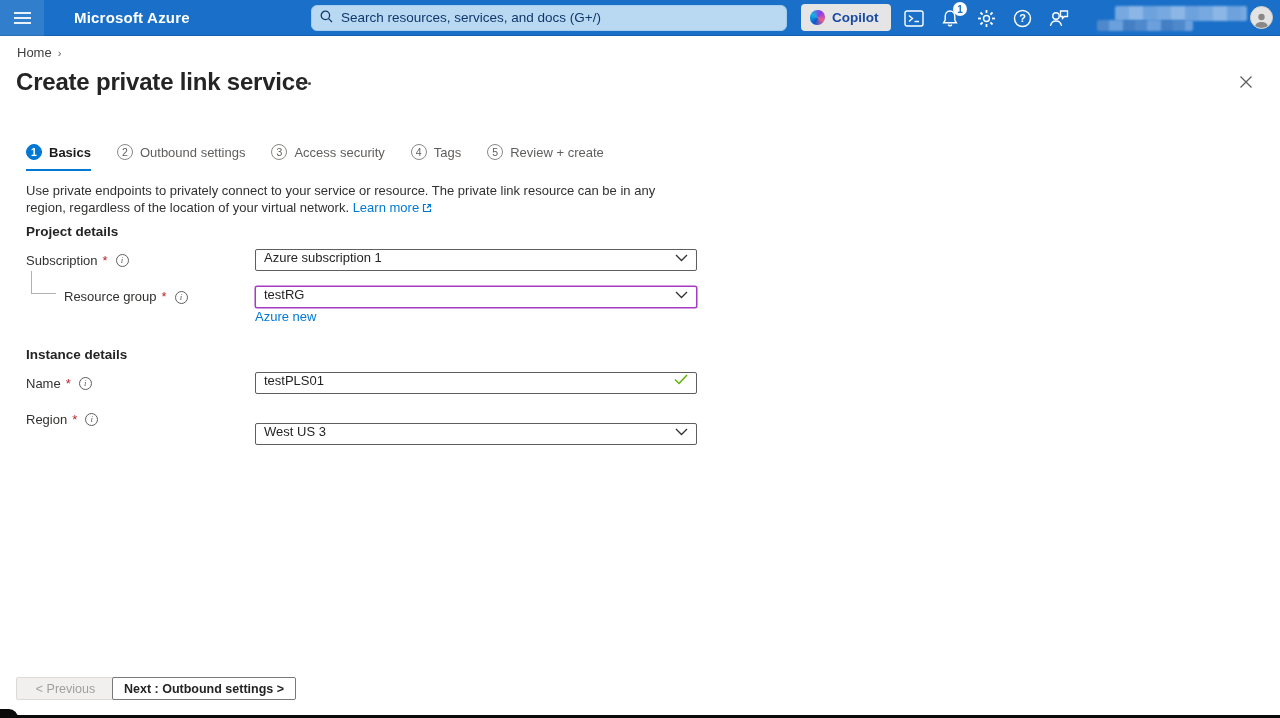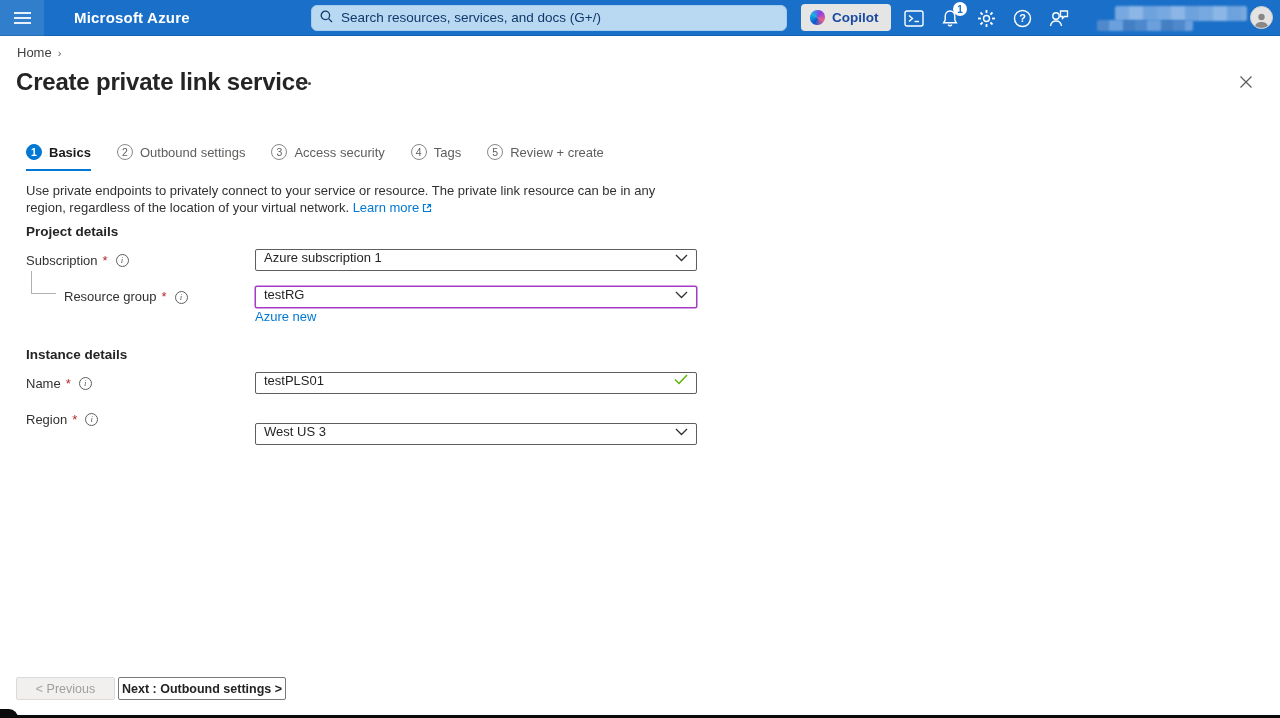--- a/index.html
+++ b/index.html
@@ -131,21 +131,21 @@
   
   .footer-btn {
     position: absolute; top: 677px; height: 23px; font-family: "Liberation Sans", sans-serif;
     font-size: 12.5px; display: flex; align-items: center; justify-content: center;
     border-radius: 2px; cursor: pointer;
   }
   .btn-previous {
     left: 16px; width: 99px; background: #f1f0ef; border: 1px solid #dcdad8; color: #a19f9d;
   }
   .btn-next {
-    left: 118px; width: 168px; background: #ffffff; border: 1px solid #7a7977; color: #242424; font-weight: 700;
+    left: 112px; width: 184px; background: #ffffff; border: 1px solid #7a7977; color: #242424; font-weight: 700;
   }
 
   .bottom-edge { position: absolute; left: 0; bottom: 0; width: 1280px; height: 3px; background: #0a0a0a; }
   .bottom-corner { position: absolute; left: 0; bottom: 0; width: 18px; height: 9px; background: #0a0a0a; border-radius: 0 9px 0 0; }
 </style>
 </head>
 <body>
 
 <div class="topbar">
   <div class="hamburger-btn">

